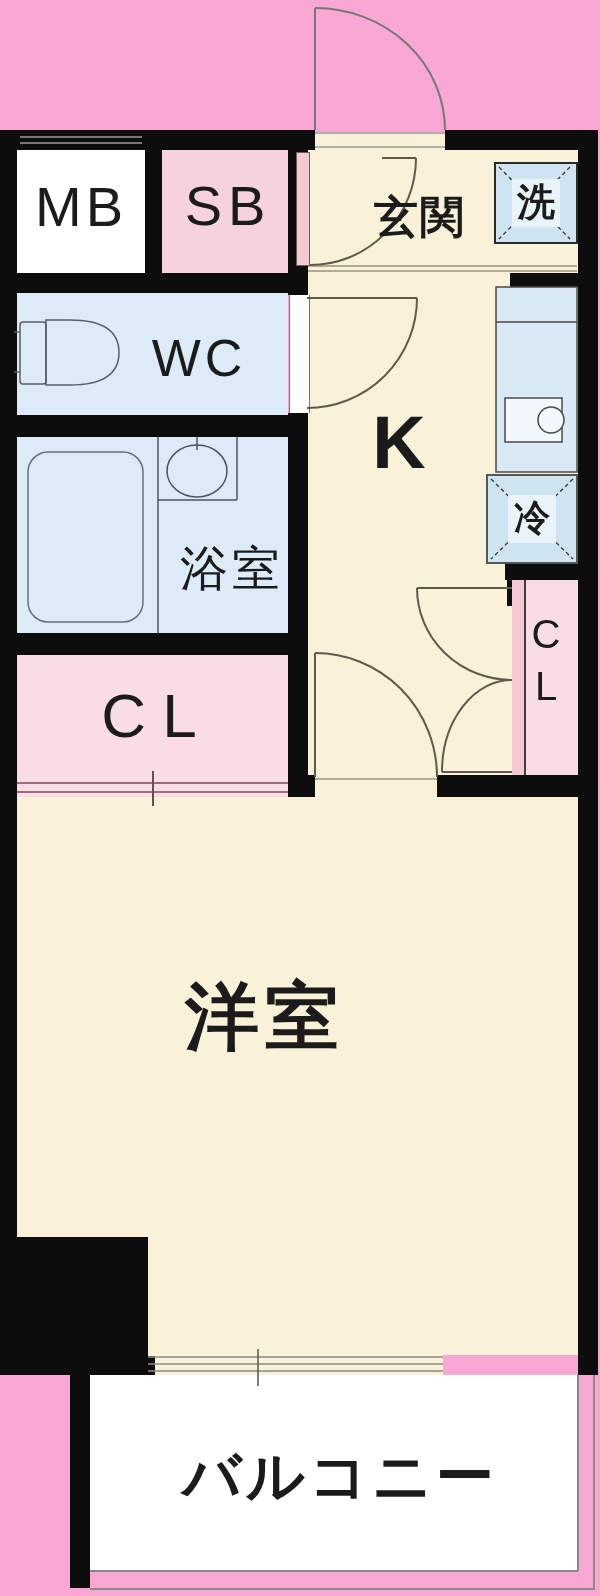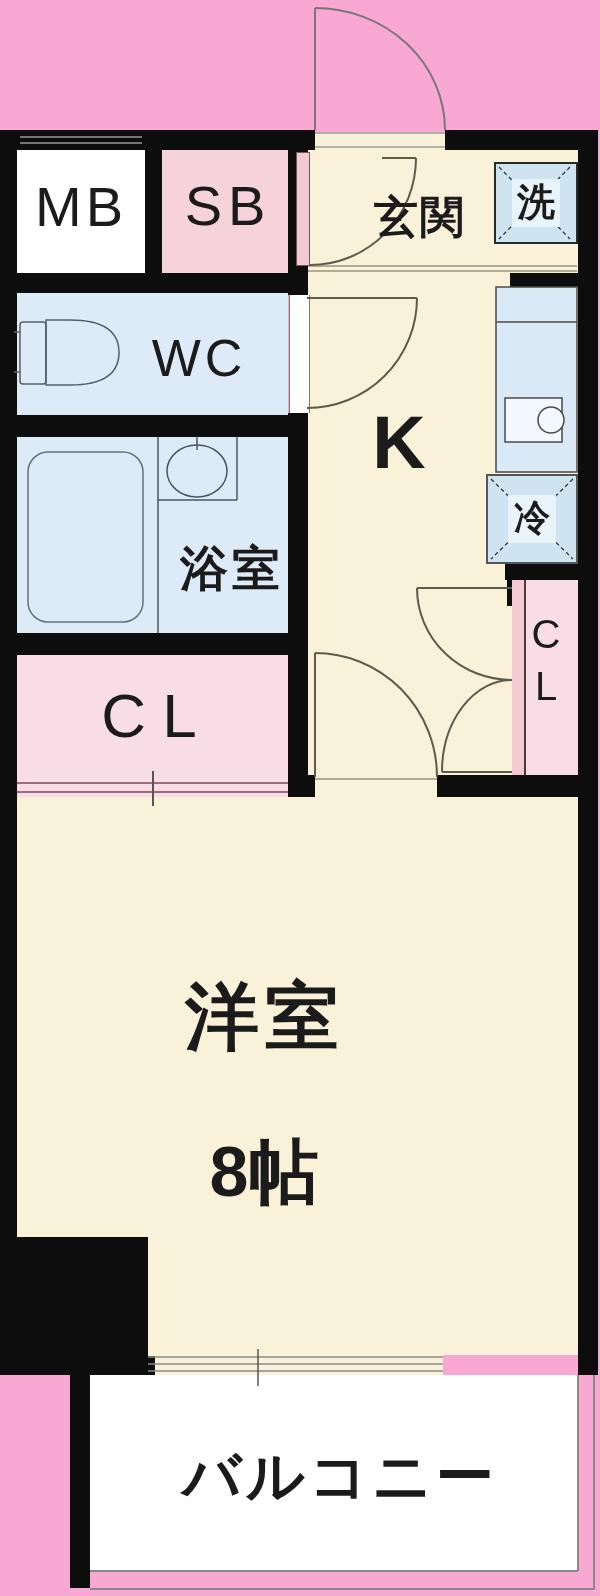--- a/index.html
+++ b/index.html
@@ -135,20 +135,19 @@
     </g>
   </svg>
 
   <div class="label" style="left:81px;top:207px;font-size:56px;letter-spacing:4px;">MB</div>
   <div class="label" style="left:228px;top:206px;font-size:56px;letter-spacing:6px;">SB</div>
   <div class="label" style="left:420px;top:217px;font-size:44px;font-weight:600;letter-spacing:2px;">玄関</div>
   <div class="label" style="left:536px;top:202px;font-size:38px;font-weight:600;">洗</div>
   <div class="label" style="left:199px;top:352px;font-size:52px;letter-spacing:4px;margin-top:6px;">WC</div>
   <div class="label" style="left:399px;top:443px;font-size:74px;font-weight:600;">K</div>
   <div class="label" style="left:532px;top:518px;font-size:36px;font-weight:600;">冷</div>
-  <div class="label" style="left:232px;top:569px;font-size:48px;font-weight:700;letter-spacing:4px;text-align:right;">浴室</div>
+  <div class="label" style="left:232px;top:569px;font-size:48px;font-weight:400;letter-spacing:4px;text-align:right;">浴室</div>
   <div class="label" style="left:157px;top:716px;font-size:62px;letter-spacing:16px;">CL</div>
   <div class="label vert" style="left:546px;top:664px;font-size:40px;letter-spacing:8px;">CL</div>
   <div class="label" style="left:265px;top:1017px;font-size:74px;font-weight:600;letter-spacing:6px;">洋室</div>
-  <div class="label" style="left:264px;top:1172px;font-size:70px;font-weight:600;">8帖</div>
   <div class="label" style="left:340px;top:1476px;font-size:58px;font-weight:600;letter-spacing:4px;">バルコニー</div>
 
 </div>
 
 </body></html>

